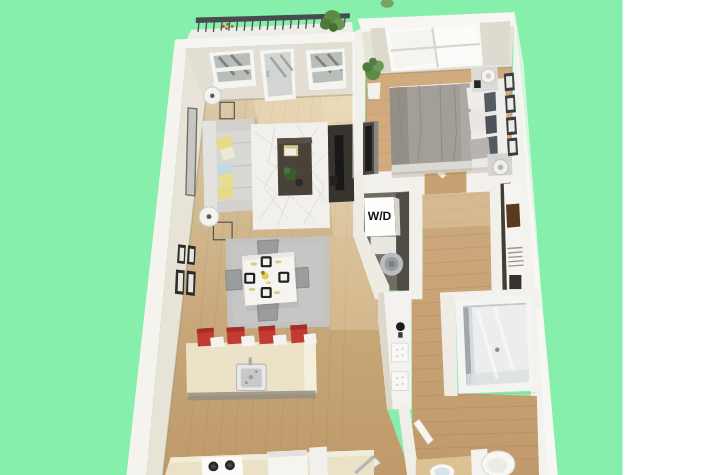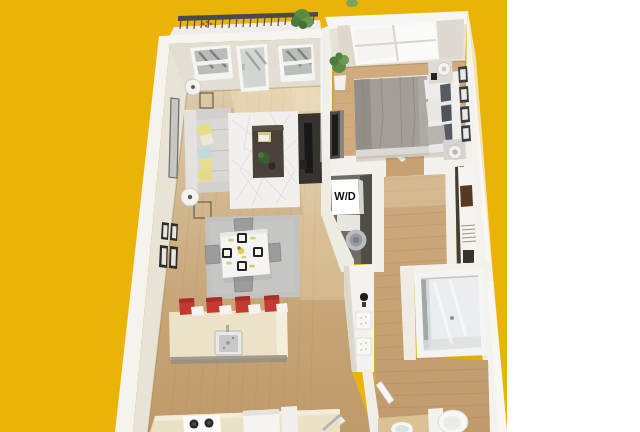--- a/index.html
+++ b/index.html
@@ -1,16 +1,16 @@
 <!DOCTYPE html>
 <html><head>
 <meta charset="utf-8">
 <style>
 html,body{margin:0;padding:0;background:#ffffff;}
-#stage{position:relative;width:507px;height:432px;overflow:hidden;background:#eab308;font-family:"Liberation Sans",sans-serif;}
+#stage{position:relative;width:566px;height:432px;overflow:hidden;background:#86efac;font-family:"Liberation Sans",sans-serif;}
 svg{display:block;}
 </style>
 </head>
 <body>
 <div id="stage">
 <svg width="640" height="432" viewBox="0 0 640 432">
 <defs>
 <linearGradient id="ldk" x1="0" y1="0" x2="0" y2="1">
 <stop offset="0" stop-color="#decaa9"></stop>
 <stop offset="0.30" stop-color="#d3ba92"></stop>

